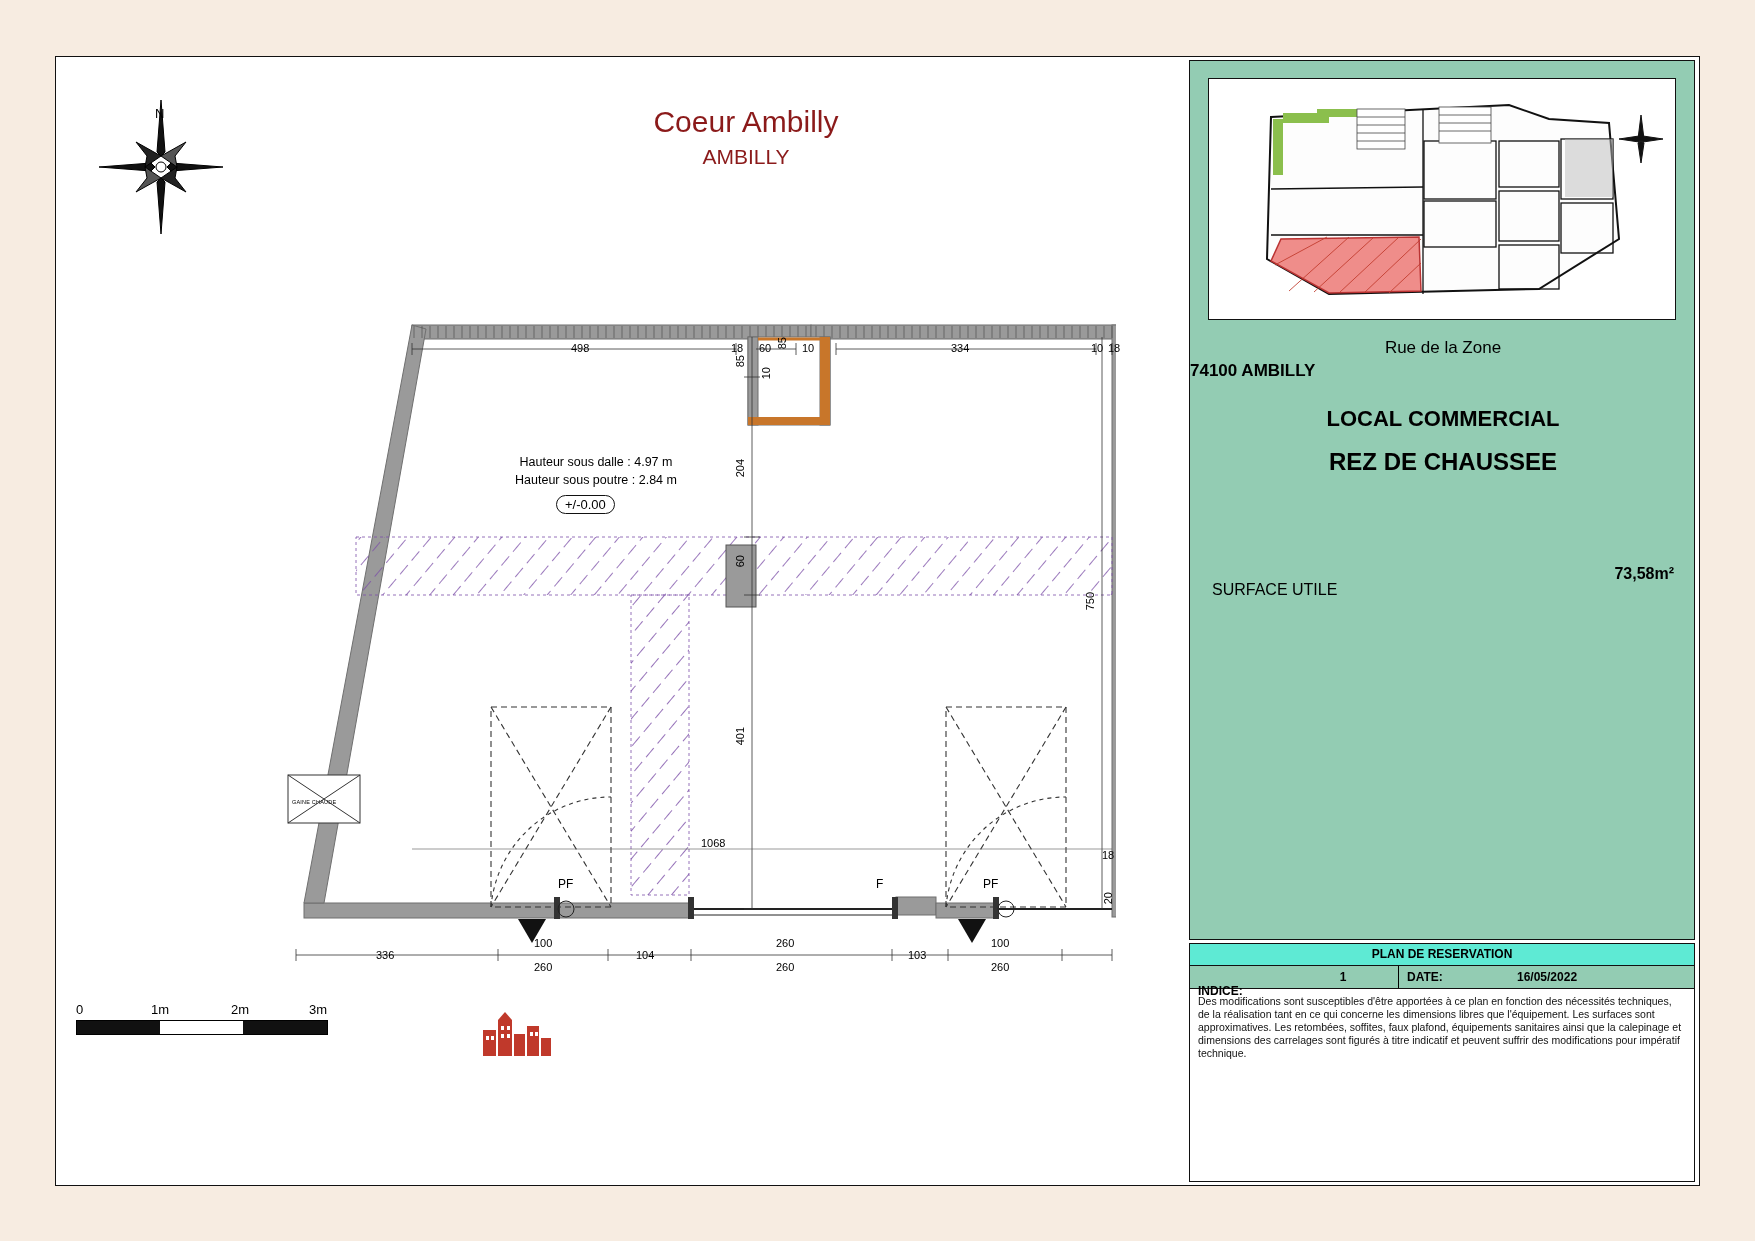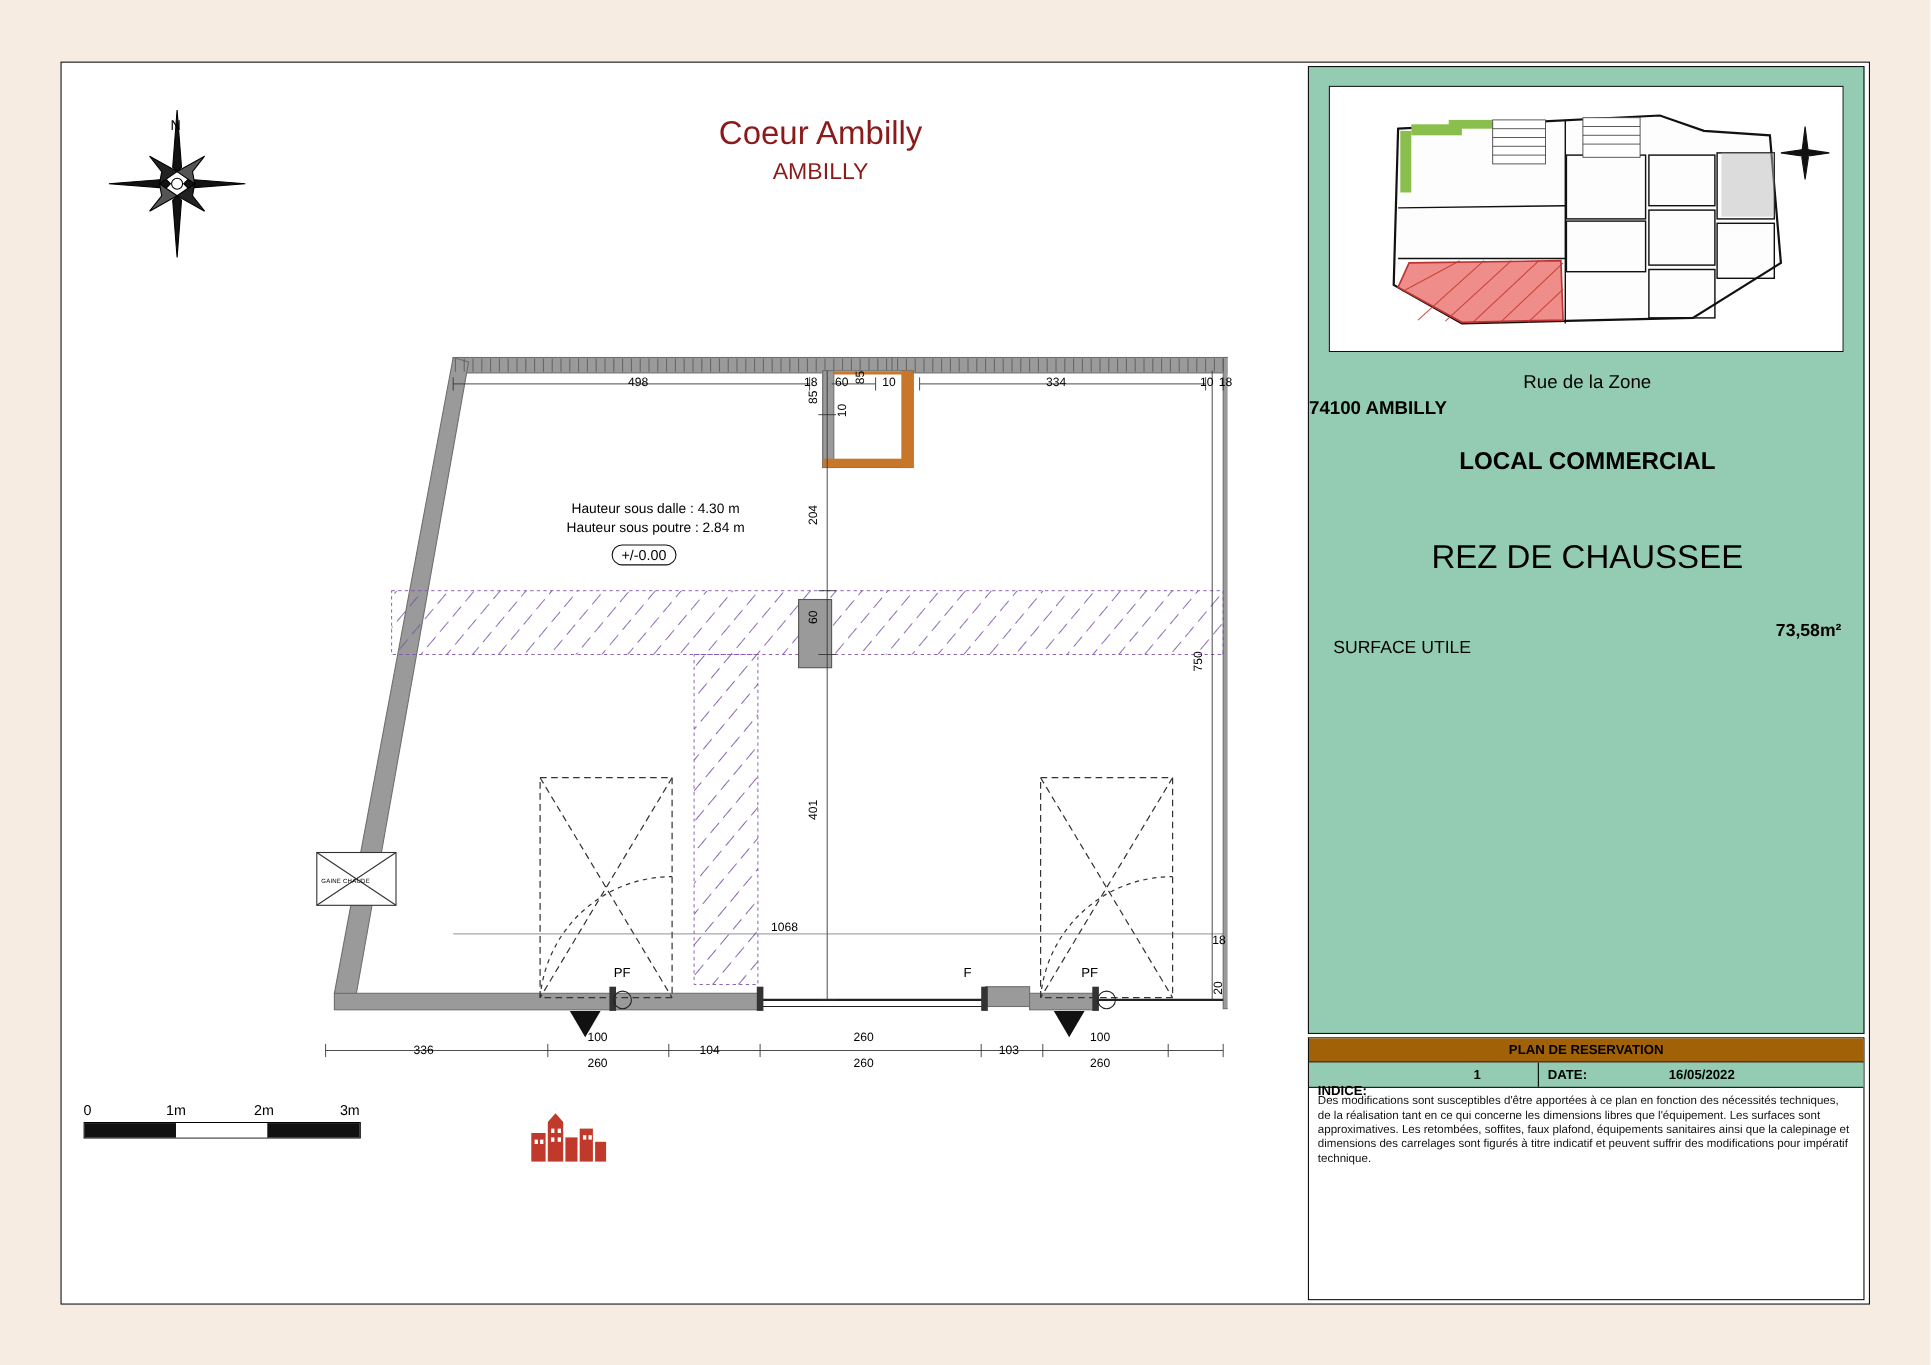--- a/index.html
+++ b/index.html
@@ -57,30 +57,30 @@
     position:absolute;left:0;top:0;width:506px;height:880px;
     background:#93ccb3;border:1px solid #111;box-sizing:border-box;
   }
   .keyplan{
     position:absolute;left:18px;top:17px;width:468px;height:242px;
     background:#fff;border:1px solid #111;box-sizing:border-box;overflow:hidden;
   }
   .addr1{position:absolute;left:0;top:277px;width:506px;text-align:center;font-size:17px;}
   .addr2{position:absolute;left:0;top:300px;width:506px;font-size:17px;font-weight:bold;}
   .ptitle1{position:absolute;left:0;top:345px;width:506px;text-align:center;font-size:22px;font-weight:bold;}
-  .ptitle2{position:absolute;left:0;top:429px;width:506px;text-align:center;font-size:30px;font-weight:normal;}
+  .ptitle2{position:absolute;left:0;top:387px;width:506px;text-align:center;font-size:24px;font-weight:bold;}
   .surf-label{position:absolute;left:22px;top:520px;font-size:16px;font-weight:normal;text-align:center;}
   .surf-value{position:absolute;right:20px;top:504px;font-size:16px;font-weight:bold;}
 
   .panel-foot{
     position:absolute;left:0;top:883px;width:506px;height:239px;
     border:1px solid #111;box-sizing:border-box;background:#fff;
   }
   .foot-head{
-    height:21px;background:#a16207;border-bottom:1px solid #111;
+    height:21px;background:#5eead4;border-bottom:1px solid #111;
     text-align:center;font-size:12px;font-weight:bold;line-height:21px;
   }
   .foot-row{
     height:22px;display:flex;border-bottom:1px solid #111;background:#93ccb3;
     font-size:12px;font-weight:bold;align-items:center;
   }
   .foot-row .c{padding-left:8px;}
   .c1{width:90px;margin-top:28px;}
   .c2{width:110px;text-align:center;}
   .c3{width:110px;border-left:1px solid #000000;padding-left:8px;height:100%;line-height:22px;}
@@ -350,21 +350,21 @@
     <div class="dimtxt" style="left:298px;top:700px">100</div>
     <div class="dimtxt" style="left:298px;top:724px">260</div>
     <div class="dimtxt" style="left:400px;top:712px">104</div>
     <div class="dimtxt" style="left:540px;top:700px">260</div>
     <div class="dimtxt" style="left:540px;top:724px">260</div>
     <div class="dimtxt" style="left:672px;top:712px">103</div>
     <div class="dimtxt" style="left:755px;top:700px">100</div>
     <div class="dimtxt" style="left:755px;top:724px">260</div>
 
     
-    <div style="position:absolute;left:250px;top:218px;font-size:12.5px;text-align:center;width:220px;">Hauteur sous dalle : 4.30 m</div>
+    <div style="position:absolute;left:250px;top:218px;font-size:12.5px;text-align:center;width:220px;">Hauteur sous dalle : 4.97 m</div>
     <div style="position:absolute;left:250px;top:236px;font-size:12.5px;text-align:center;width:220px;">Hauteur sous poutre : 2.84 m</div>
     <div style="position:absolute;left:320px;top:258px;font-size:13px;border:1px solid #111;border-radius:10px;padding:1px 8px;">+/-0.00</div>
 
     <div style="position:absolute;left:56px;top:562px;font-size:5.5px;letter-spacing:.2px;">GAINE CHAUDE</div>
 
     <div class="dimtxt" style="left:322px;top:640px;font-size:12px;">PF</div>
     <div class="dimtxt" style="left:747px;top:640px;font-size:12px;">PF</div>
     <div class="dimtxt" style="left:640px;top:640px;font-size:12px;">F</div>
   </div>
 

